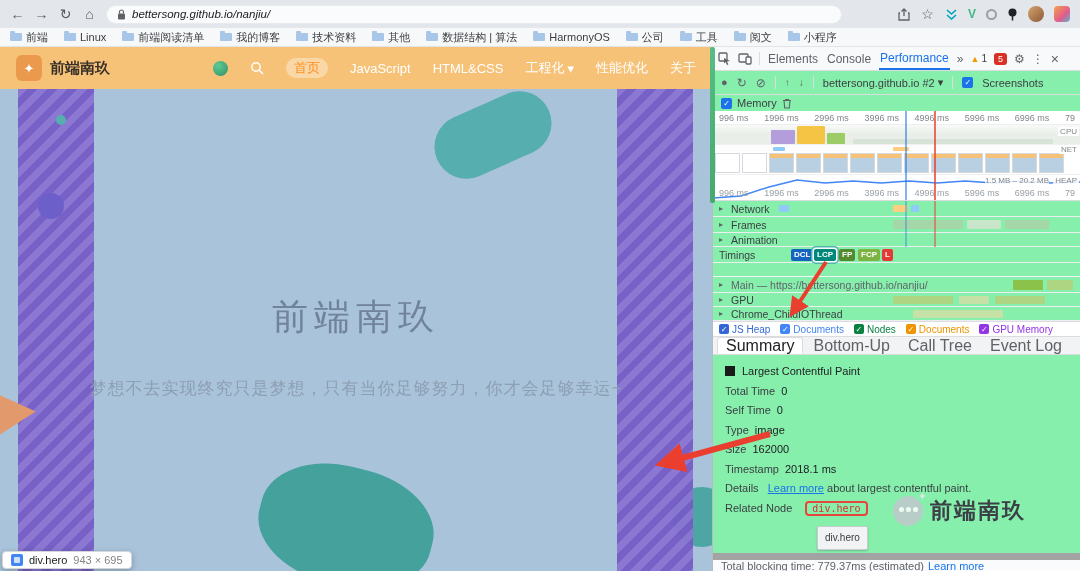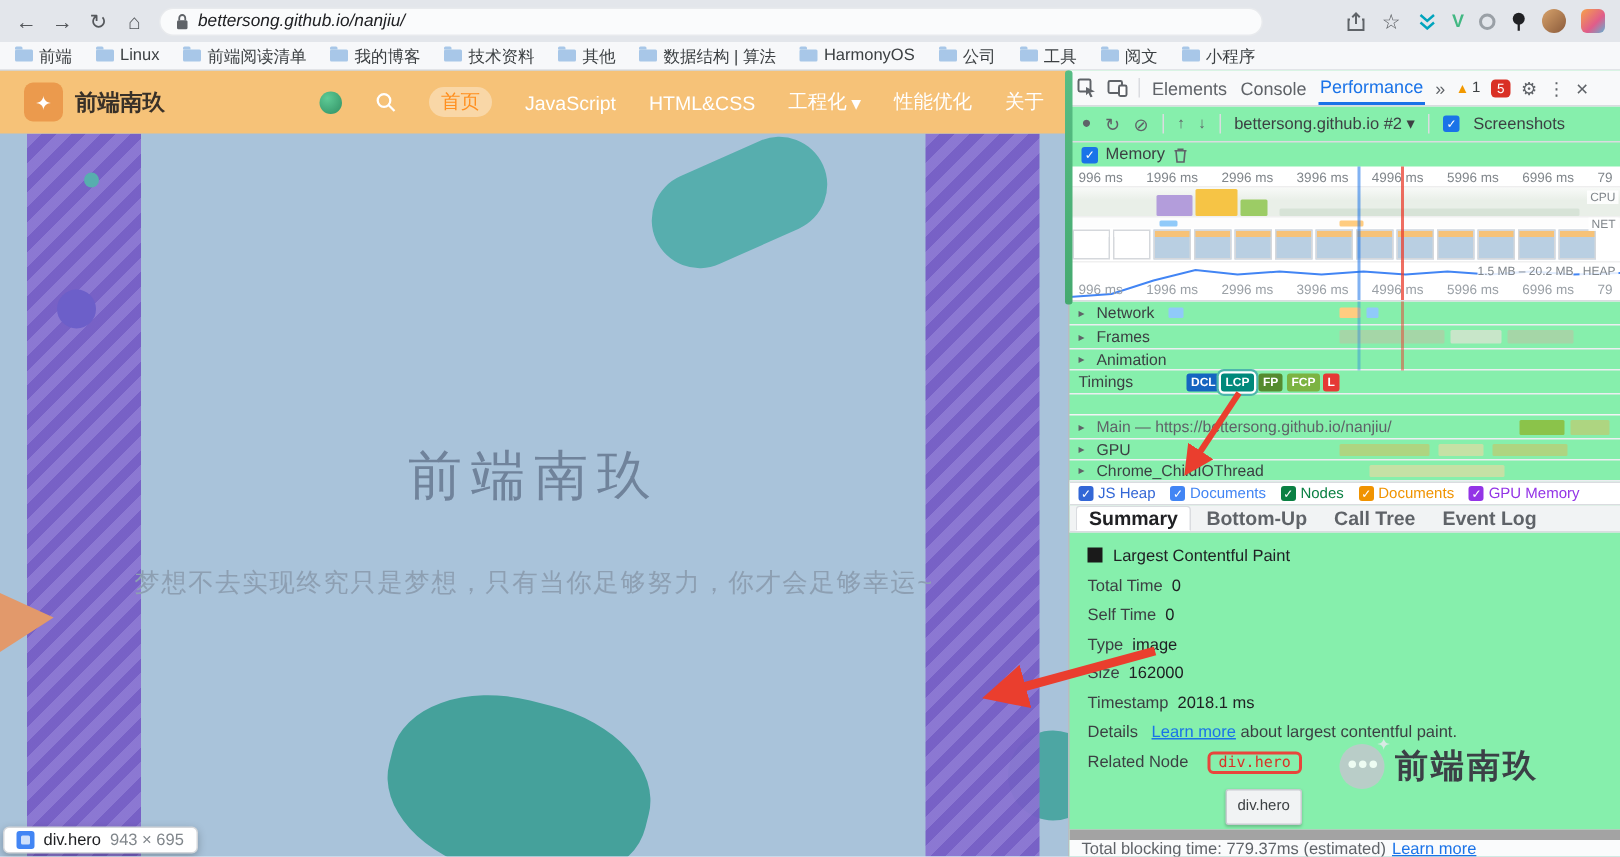--- a/index.html
+++ b/index.html
@@ -100,21 +100,21 @@
   .dt-legend { height:16px; display:flex; align-items:center; gap:10px; padding:0 6px; border-top:1px solid #dadce0; border-bottom:1px solid #dadce0; background:#fff; }
   .leg { display:flex; align-items:center; gap:3px; font-size:10px; }
   .leg .cb { width:10px; height:10px; }
   .c-jsheap  { background:#3367d6; } .t-jsheap  { color:#3367d6; }
   .c-docs    { background:#4285f4; } .t-docs    { color:#4285f4; }
   .c-nodes   { background:#0b8043; } .t-nodes   { color:#0b8043; }
   .c-listen  { background:#f09300; } .t-listen  { color:#f09300; }
   .c-gpumem  { background:#9334e6; } .t-gpumem  { color:#9334e6; }
 
   .dt-subtabs { height:18px; background:#f1f3f4; border-bottom:1px solid #dadce0; display:flex; align-items:stretch; gap:2px; padding:0 4px; }
-  .stab { font-size:13px; color:#5f6368; display:flex; align-items:center; padding:0 8px; cursor:pointer;font-weight:bold; }
+  .stab { font-size:16px; color:#5f6368; display:flex; align-items:center; padding:0 8px; cursor:pointer; }
   .stab.active { background:#fff; color:#202124; border:1px solid #dadce0; border-bottom:1px solid #fff; border-radius:3px 3px 0 0; }
 
   .dt-summary { flex:1; padding:7px 12px 0; font-size:11px; line-height:19.5px; overflow:hidden; }
   .swatch { display:inline-block; width:10px; height:10px; background:#1a1a1a; margin-right:7px; vertical-align:-1px; }
   .srow { white-space:nowrap; }
   .slabel { color:#3c4043; margin-right:6px; }
   .sval { color:#202124; }
   .link { color:#1a73e8; text-decoration:underline; cursor:pointer; }
   .srest { color:#3c4043; }
   .node-box { font-family:"DejaVu Sans Mono",monospace; font-size:10px; color:#d93025; border:2px solid #e8453c; border-radius:4px; padding:0 5px; margin-left:4px; }

